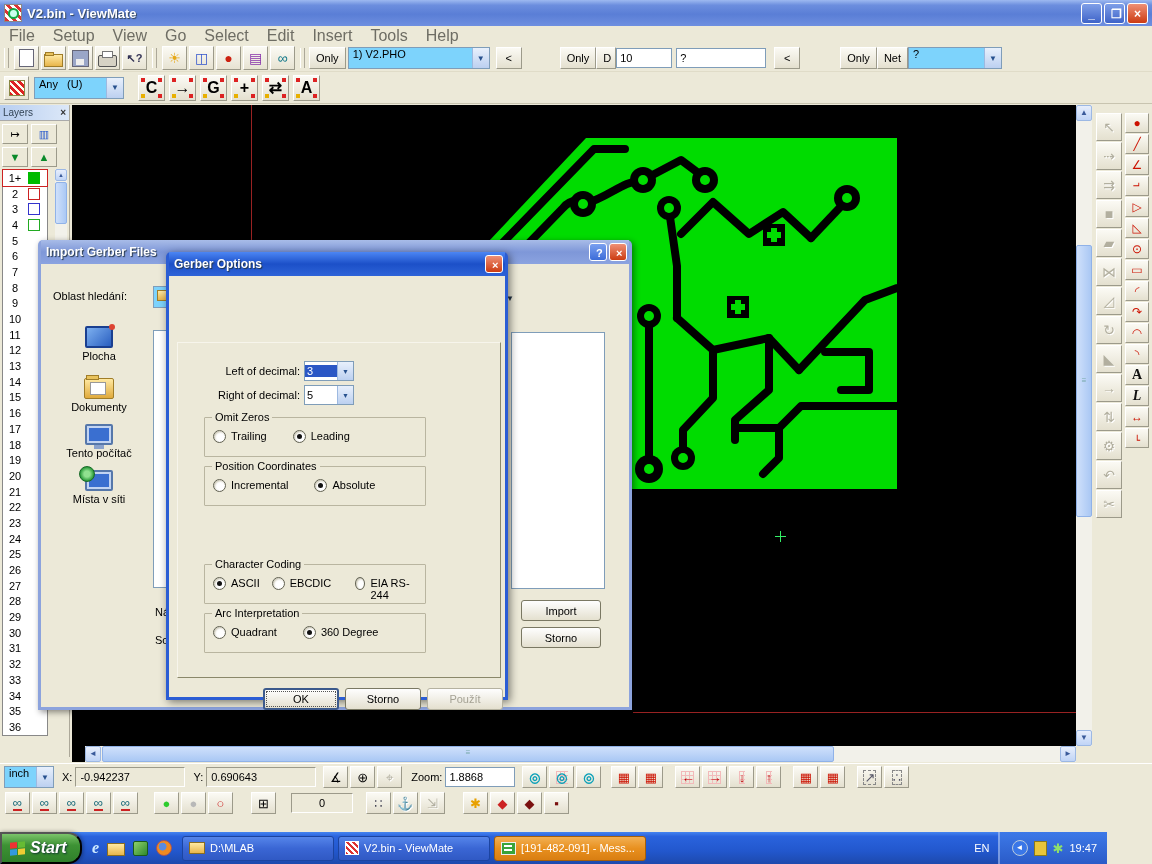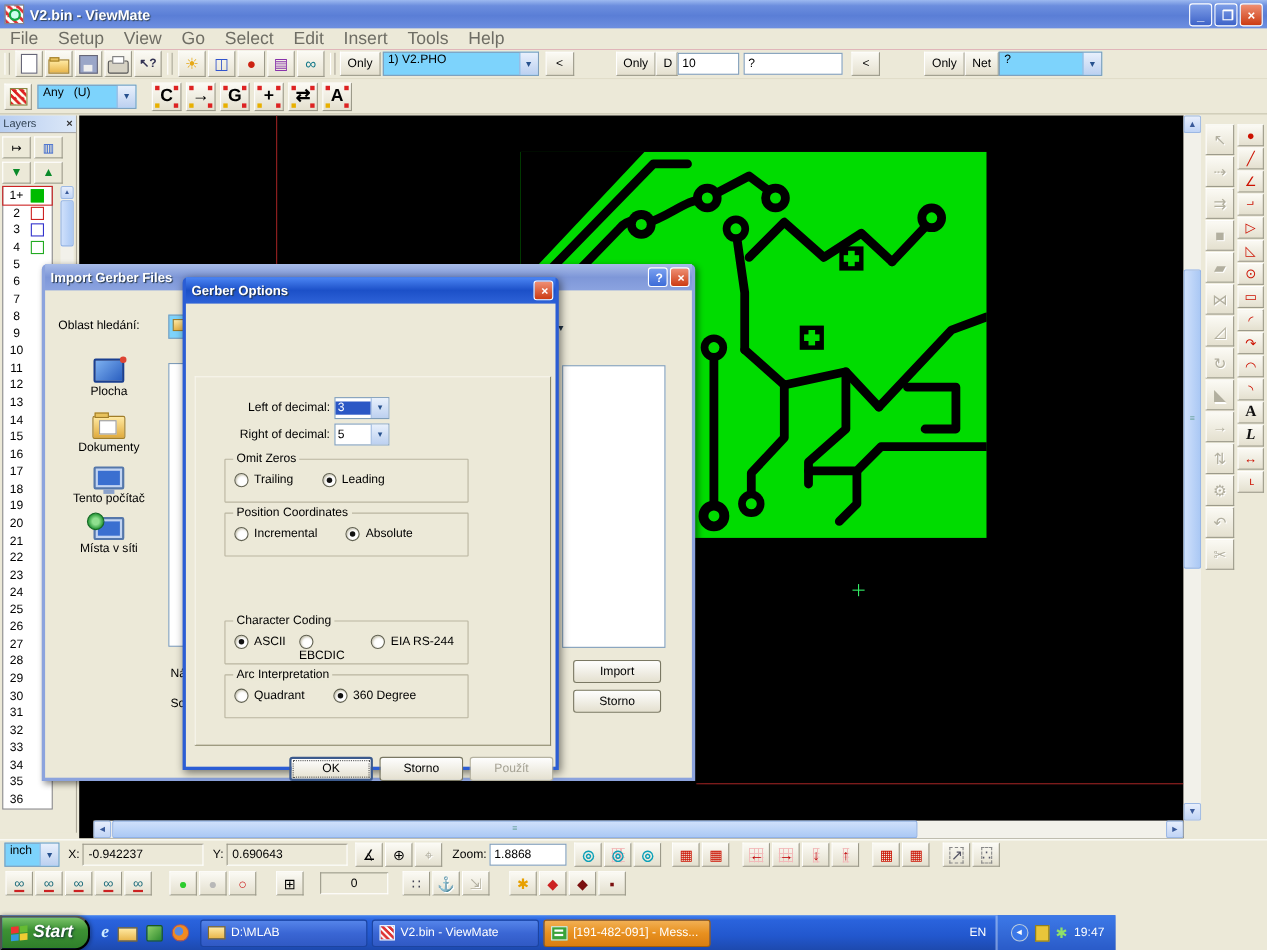--- a/index.html
+++ b/index.html
@@ -184,21 +184,21 @@
   .i-task-folder-icon{width:14px;height:10px;background:linear-gradient(#ffe9a2,#e8b64c);border:1px solid #8a6d20;}
   .i-viewmate-task-icon{width:12px;height:12px;border:1px solid #fff;
     background:linear-gradient(45deg,#d33 25%,#fff 25%,#fff 50%,#d33 50%,#d33 75%,#fff 75%);background-size:6px 6px;}
   .i-message-task-icon{width:13px;height:11px;background:#3aa33a;border:1px solid #eee;}
   .i-message-task-icon::after{content:"";position:absolute;left:2px;top:2px;width:8px;height:2px;background:#fff;box-shadow:0 4px 0 #fff;}
   .i-tray-clipboard-icon{width:11px;height:13px;background:#e8c53a;border:1px solid #8a7a1a;}
   .i-tray-green-icon{color:#8fe06a;font-size:13px;}
   .i-tray-chevron-icon{width:14px;height:14px;border-radius:50%;background:#3a77e8;border:1px solid #bcd;color:#fff;
     font-size:8px;line-height:13px;text-align:center;}
   
-  .taskbar{position:absolute;left:0;top:832px;width:1014px;height:32px;
+  .taskbar{position:absolute;left:0;top:832px;width:1107px;height:32px;
     background:linear-gradient(180deg,#4584f0 0%,#2a63dd 14%,#2257cd 60%,#1d49ad 100%);display:flex;align-items:center;}
   .startbtn{height:32px;width:82px;border-radius:0 14px 14px 0;display:flex;align-items:center;gap:5px;padding:0 12px 0 8px;box-sizing:border-box;
     background:linear-gradient(180deg,#7bc46a,#3d9234 40%,#2f7f2a);box-shadow:1px 0 4px rgba(0,0,0,.4);}
   .startbtn .st{color:#fff;font-weight:bold;font-style:italic;font-size:16px;text-shadow:1px 1px 2px #133;}
   .winflag{display:grid;grid-template-columns:7px 7px;grid-template-rows:6px 6px;gap:1px;transform:skewY(-6deg);}
   .winflag i{display:block;} .winflag i:nth-child(1){background:#e33;} .winflag i:nth-child(2){background:#6b3;}
   .winflag i:nth-child(3){background:#39d;} .winflag i:nth-child(4){background:#ec3;}
   .ql{display:flex;align-items:center;gap:8px;padding:0 10px;}
   .qlb{background:none;border:none;padding:0;display:flex;align-items:center;}
   .taskbtns{display:flex;gap:4px;align-items:center;flex:1;}
@@ -765,21 +765,21 @@
             </div>
         </div>
         <div class="grp" style="top:221px;">
           <span class="leg">Character Coding</span>
           <div class="opts tight">
 
           <label class="radio checked sel" style="margin-right:12px;">
                 <span class="rb"></span>
                 <span>ASCII</span>
               </label>
-              <label class="radio" style="margin-right:24px;flex-direction:column;">
+              <label class="radio" style="margin-right:24px;">
                 <span class="rb"></span>
                 <span>EBCDIC</span>
               </label>
               <label class="radio" style="margin-right:12px;">
                 <span class="rb"></span>
                 <span>EIA RS-244</span>
               </label>
             </div>
         </div>
         <div class="grp" style="top:270px;">

